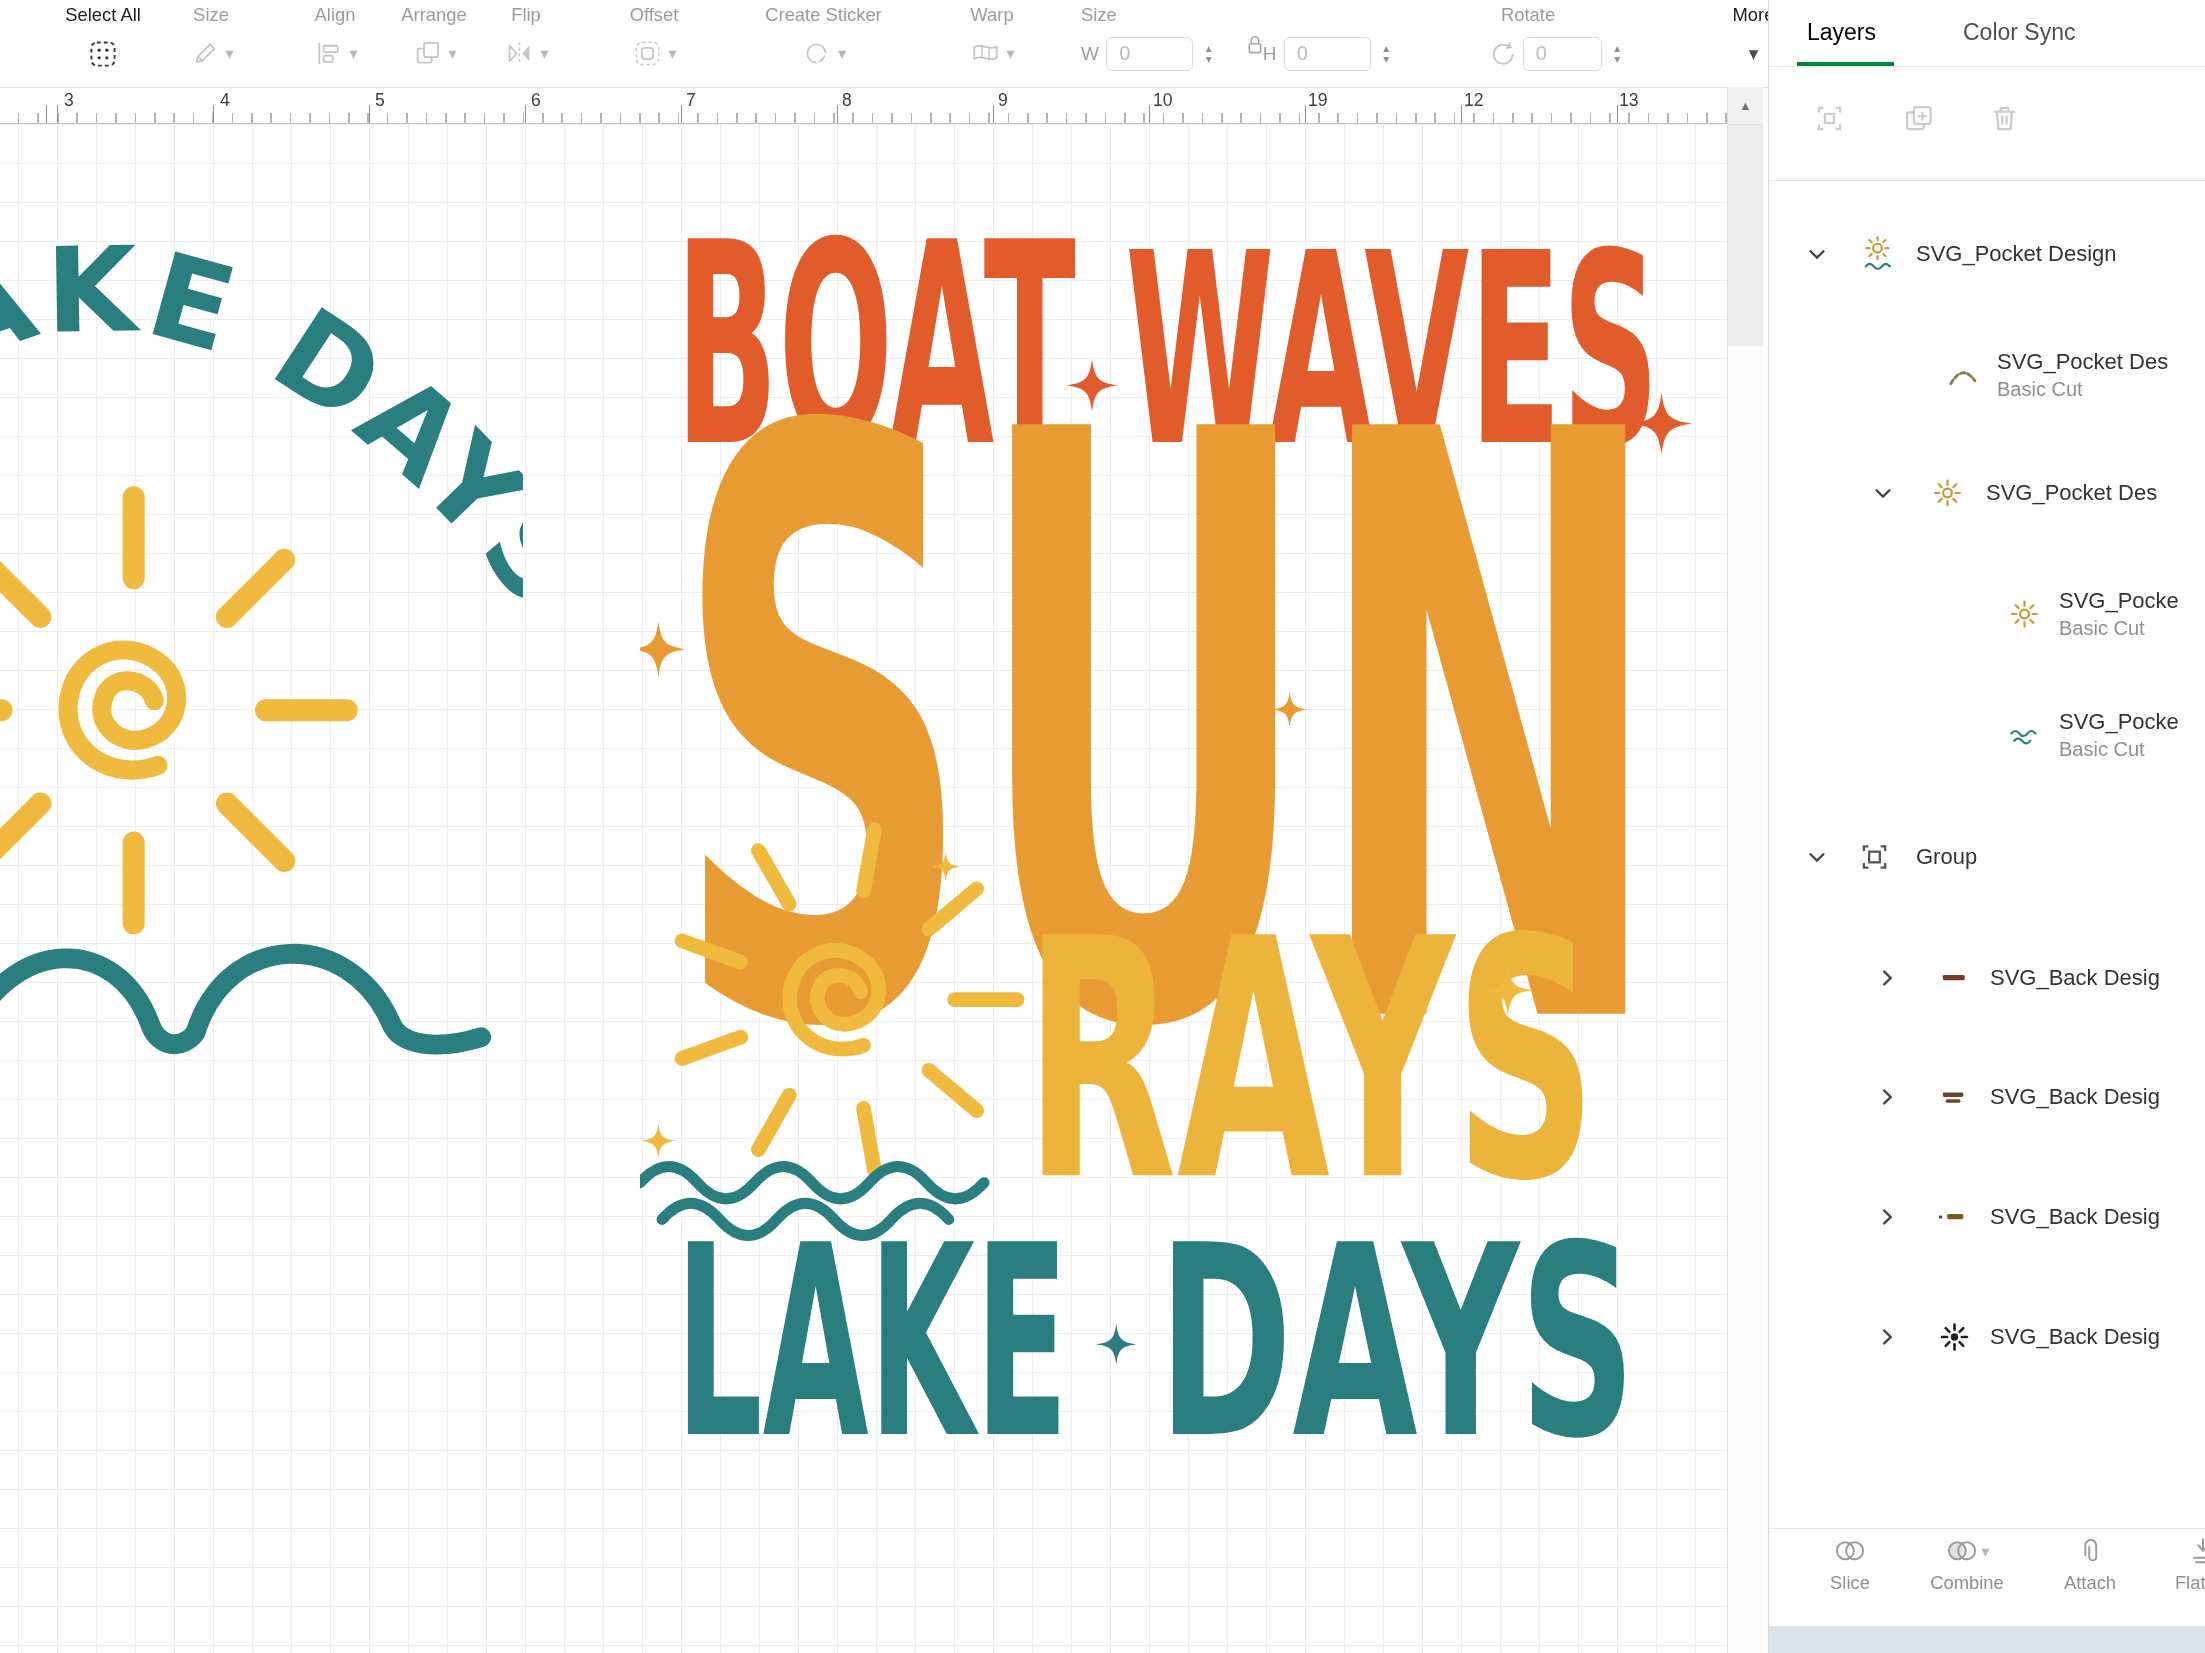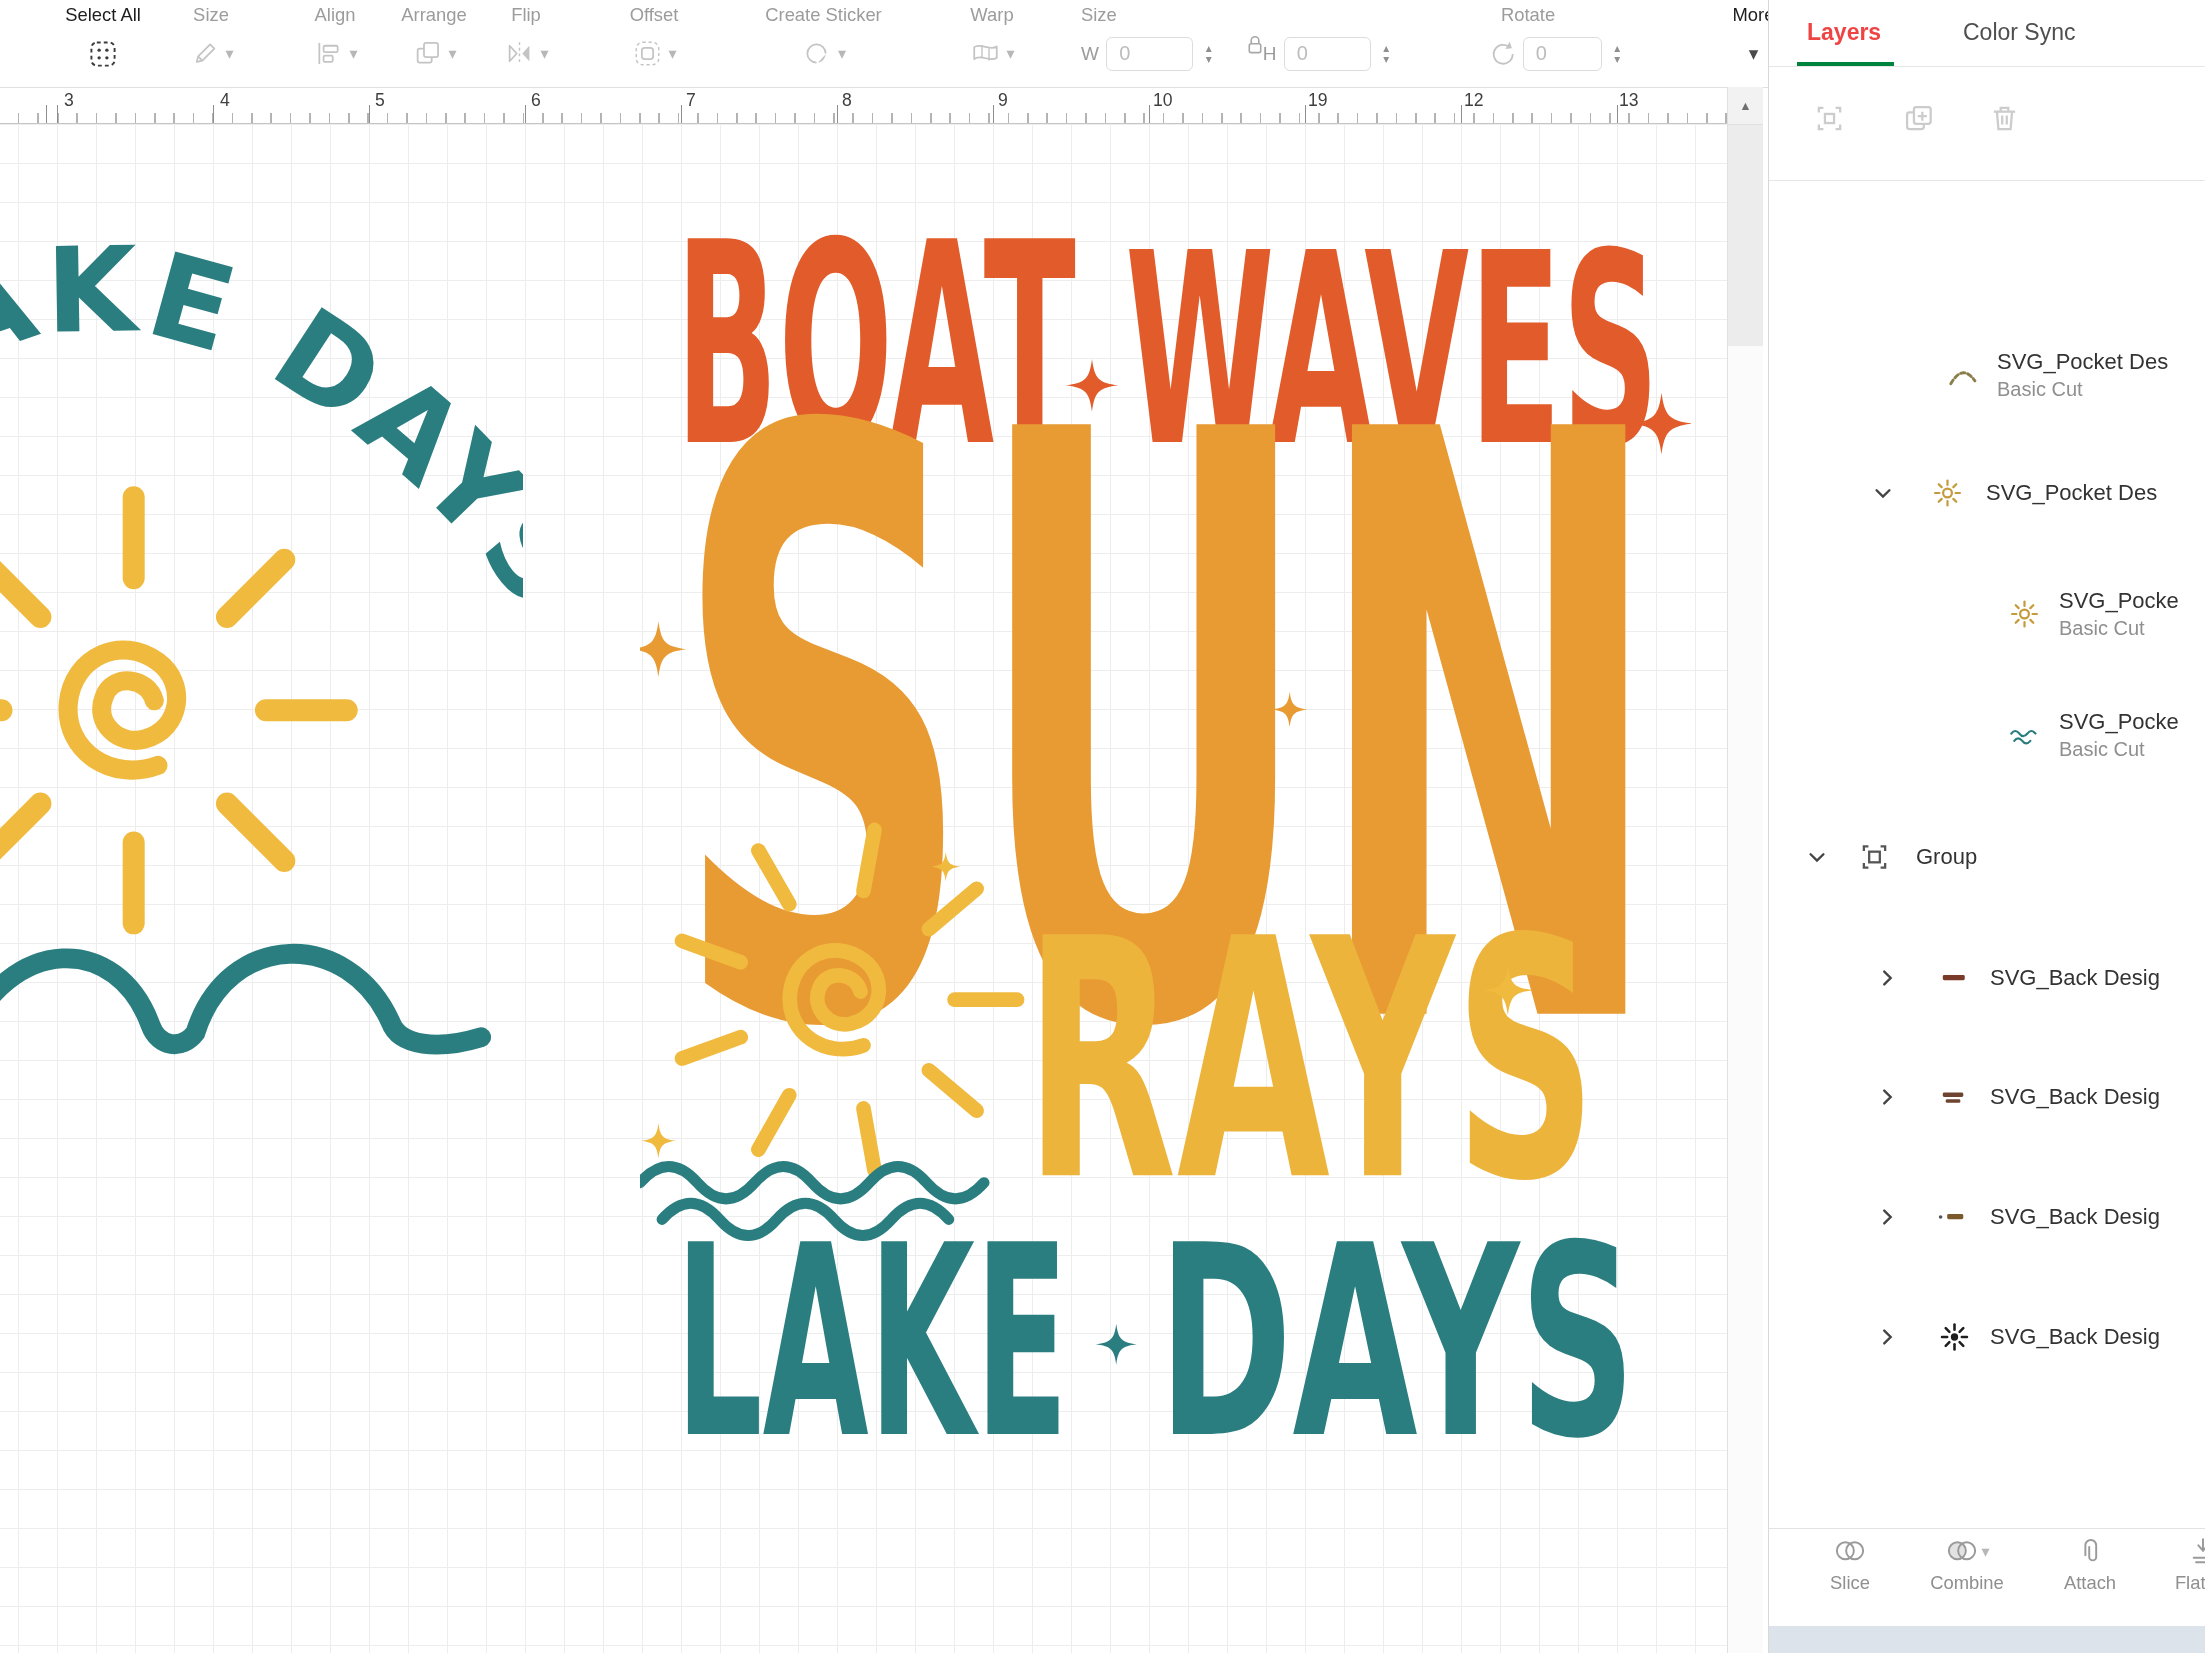--- a/index.html
+++ b/index.html
@@ -48,21 +48,21 @@
   .vscroll-btn{position:absolute;left:0;right:0;top:0;height:37px;background:#f2f2f2;
     border-bottom:0.7px solid #e0e0e0;display:flex;align-items:center;justify-content:center;
     color:#6f6f6f;font-size:12.5px;}
   .vscroll-thumb{position:absolute;left:0;right:0;top:38px;height:221px;background:#ececec;}
 
   
   .panel{position:absolute;left:1768px;top:0;width:437px;height:1654px;background:#fff;
     border-left:0.7px solid #d8d8d8;overflow:hidden;}
   .tabs{position:absolute;left:0;top:0;width:100%;height:66px;border-bottom:0.7px solid #e6e6e6;}
   .tab{position:absolute;top:19px;font-size:23px;white-space:nowrap;cursor:default;}
-  .tab.active{font-weight:bold;color:#ef4444;}
+  .tab.active{font-weight:normal;color:#000000;}
   .tab.idle{color:#4f4f4f;}
   .tab-underline{position:absolute;left:28px;bottom:0;width:97px;height:3.7px;}
   .panel-tools{position:absolute;left:0;top:66px;width:100%;height:114px;border-bottom:0.7px solid #e6e6e6;}
   .ptool{position:absolute;top:35px;width:35px;height:35px;}
   .lrow{position:absolute;left:0;width:100%;}
   .lrow>*{position:absolute;top:50%;transform:translateY(-50%);}
   .llabel{font-size:22px;color:#333;white-space:nowrap;}
   .lsub{display:block;font-size:20px;color:#8f8f8f;margin-top:2.9px;}
   .chev{width:22px;height:22px;}
   .thumb{width:41px;height:41px;}
@@ -335,20 +335,40 @@
         <path d="M28 14 v12 M22 20 h12" stroke="#cccccc" stroke-width="3"></path>
       </svg>
       <svg class="ptool" style="left:218px;" viewBox="0 0 46 46">
         <path d="M9 14 H37" stroke="#cccccc" stroke-width="3"></path>
         <path d="M18 14 v-5 h10 v5" fill="none" stroke="#cccccc" stroke-width="3"></path>
         <path d="M13 14 l2 23 h16 l2 -23" fill="none" stroke="#cccccc" stroke-width="3"></path>
         <path d="M20 19 v12 M26 19 v12" stroke="#cccccc" stroke-width="3"></path>
       </svg>
     </div>
 
+    <div class="lrow" style="top:217px;height:74px;">
+      <svg class="chev" style="left:37px;" viewBox="0 0 24 24">
+        <path d="M5 9 l7 7 7 -7" fill="none" stroke="#444" stroke-width="2.6" stroke-linecap="round"></path>
+        </svg>
+      <svg class="thumb" style="left:88px;" viewBox="0 0 56 56">
+        <circle cx="28" cy="20" r="6" fill="none" stroke="#C49A3B" stroke-width="3"></circle>
+        <g stroke="#C49A3B" stroke-width="3" stroke-linecap="round">
+          <line x1="28" y1="9" x2="28" y2="5"></line>
+            <line x1="28" y1="31" x2="28" y2="35"></line>
+          <line x1="17" y1="20" x2="13" y2="20"></line>
+            <line x1="39" y1="20" x2="43" y2="20"></line>
+          <line x1="20" y1="12" x2="17" y2="9"></line>
+            <line x1="36" y1="12" x2="39" y2="9"></line>
+          <line x1="20" y1="28" x2="17" y2="31"></line>
+            <line x1="36" y1="28" x2="39" y2="31"></line>
+        </g>
+        <path d="M12 45 q5 -7 11 0 q5 7 11 0 q5 -7 11 0" fill="none" stroke="#2B7E80" stroke-width="3" stroke-linecap="round"></path>
+      </svg>
+      <div class="llabel" style="left:147px;"><span>SVG_Pocket Design</span></div>
+    </div>
 
     <div class="lrow" style="top:327px;height:96px;">
       <svg class="thumb" style="left:173px;" viewBox="0 0 56 56">
         <path d="M12 40 Q28 12 45 36" fill="none" stroke="#8a7f4a" stroke-width="4" stroke-dasharray="6 4" stroke-linecap="round"></path>
       </svg>
       <div class="llabel" style="left:228px;">
         <span>SVG_Pocket Des</span>
         <span class="lsub">Basic Cut</span>
       </div>
     </div>

